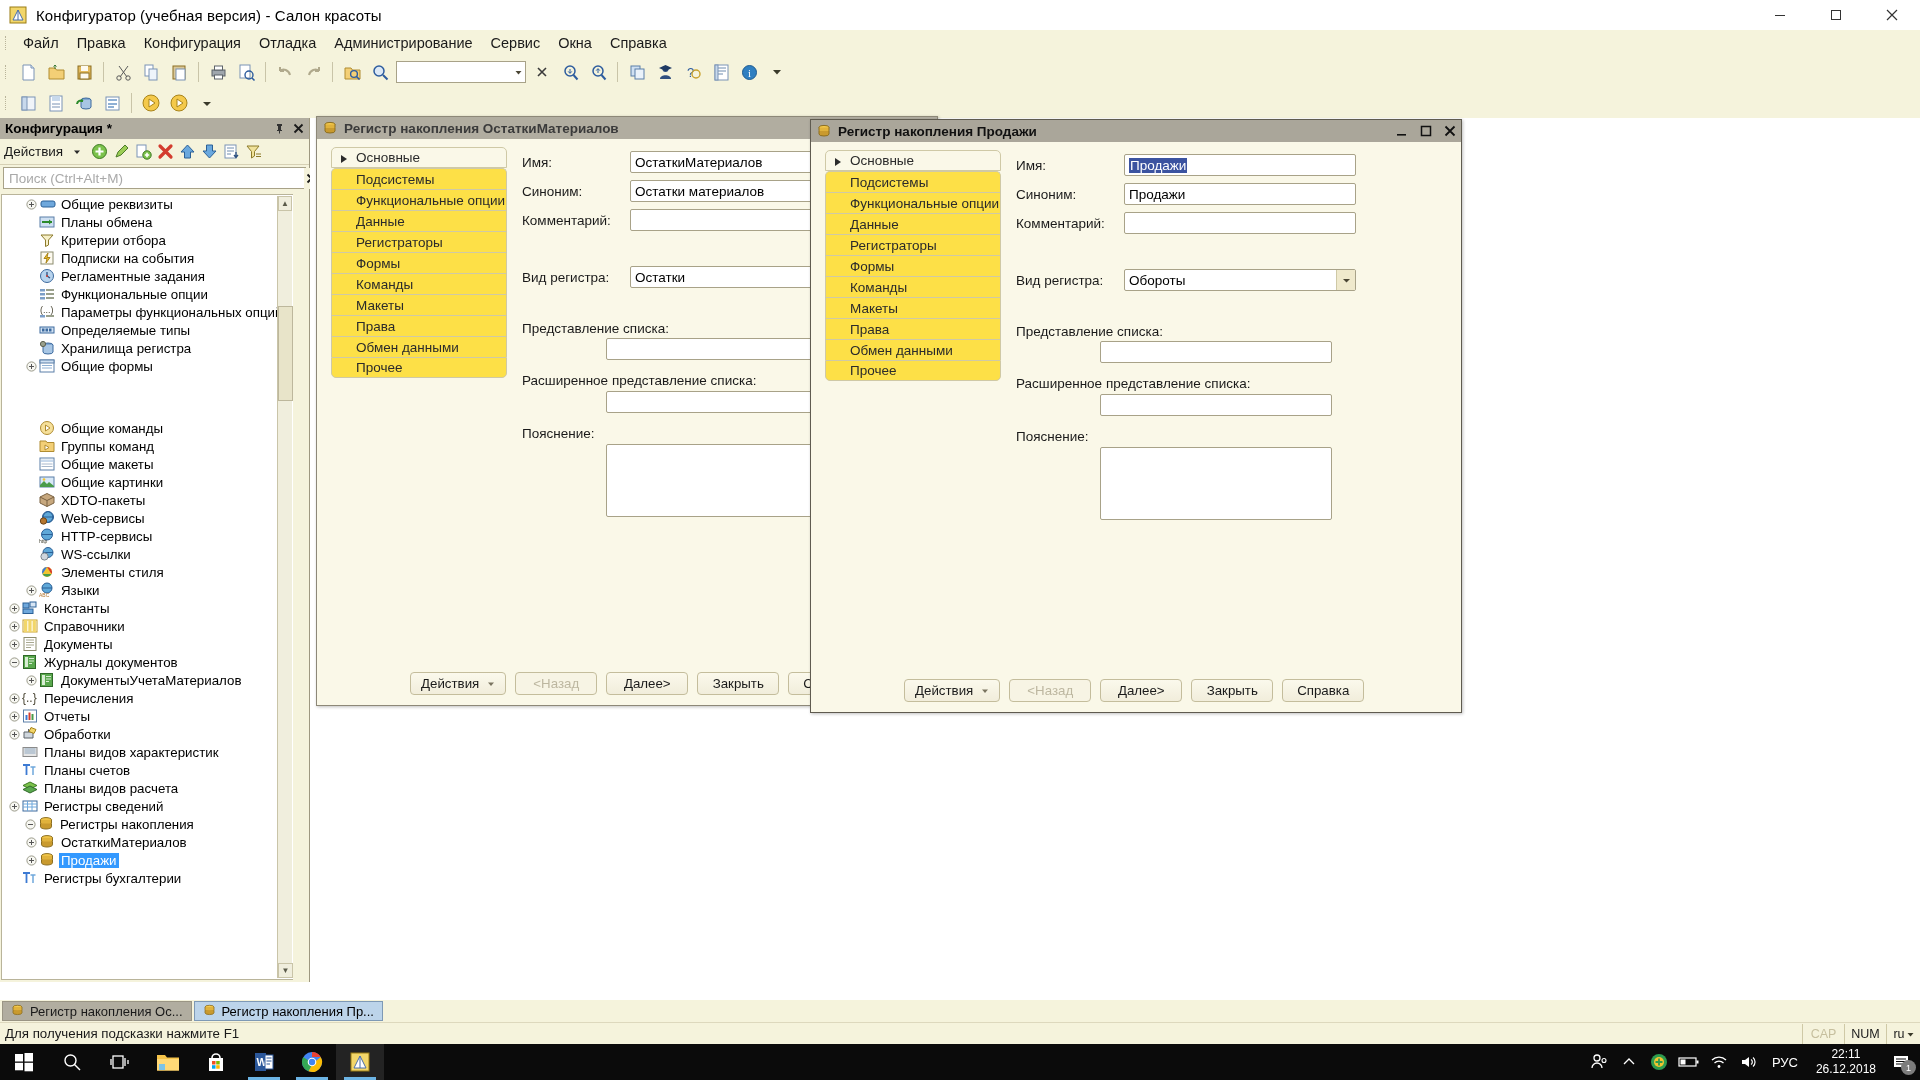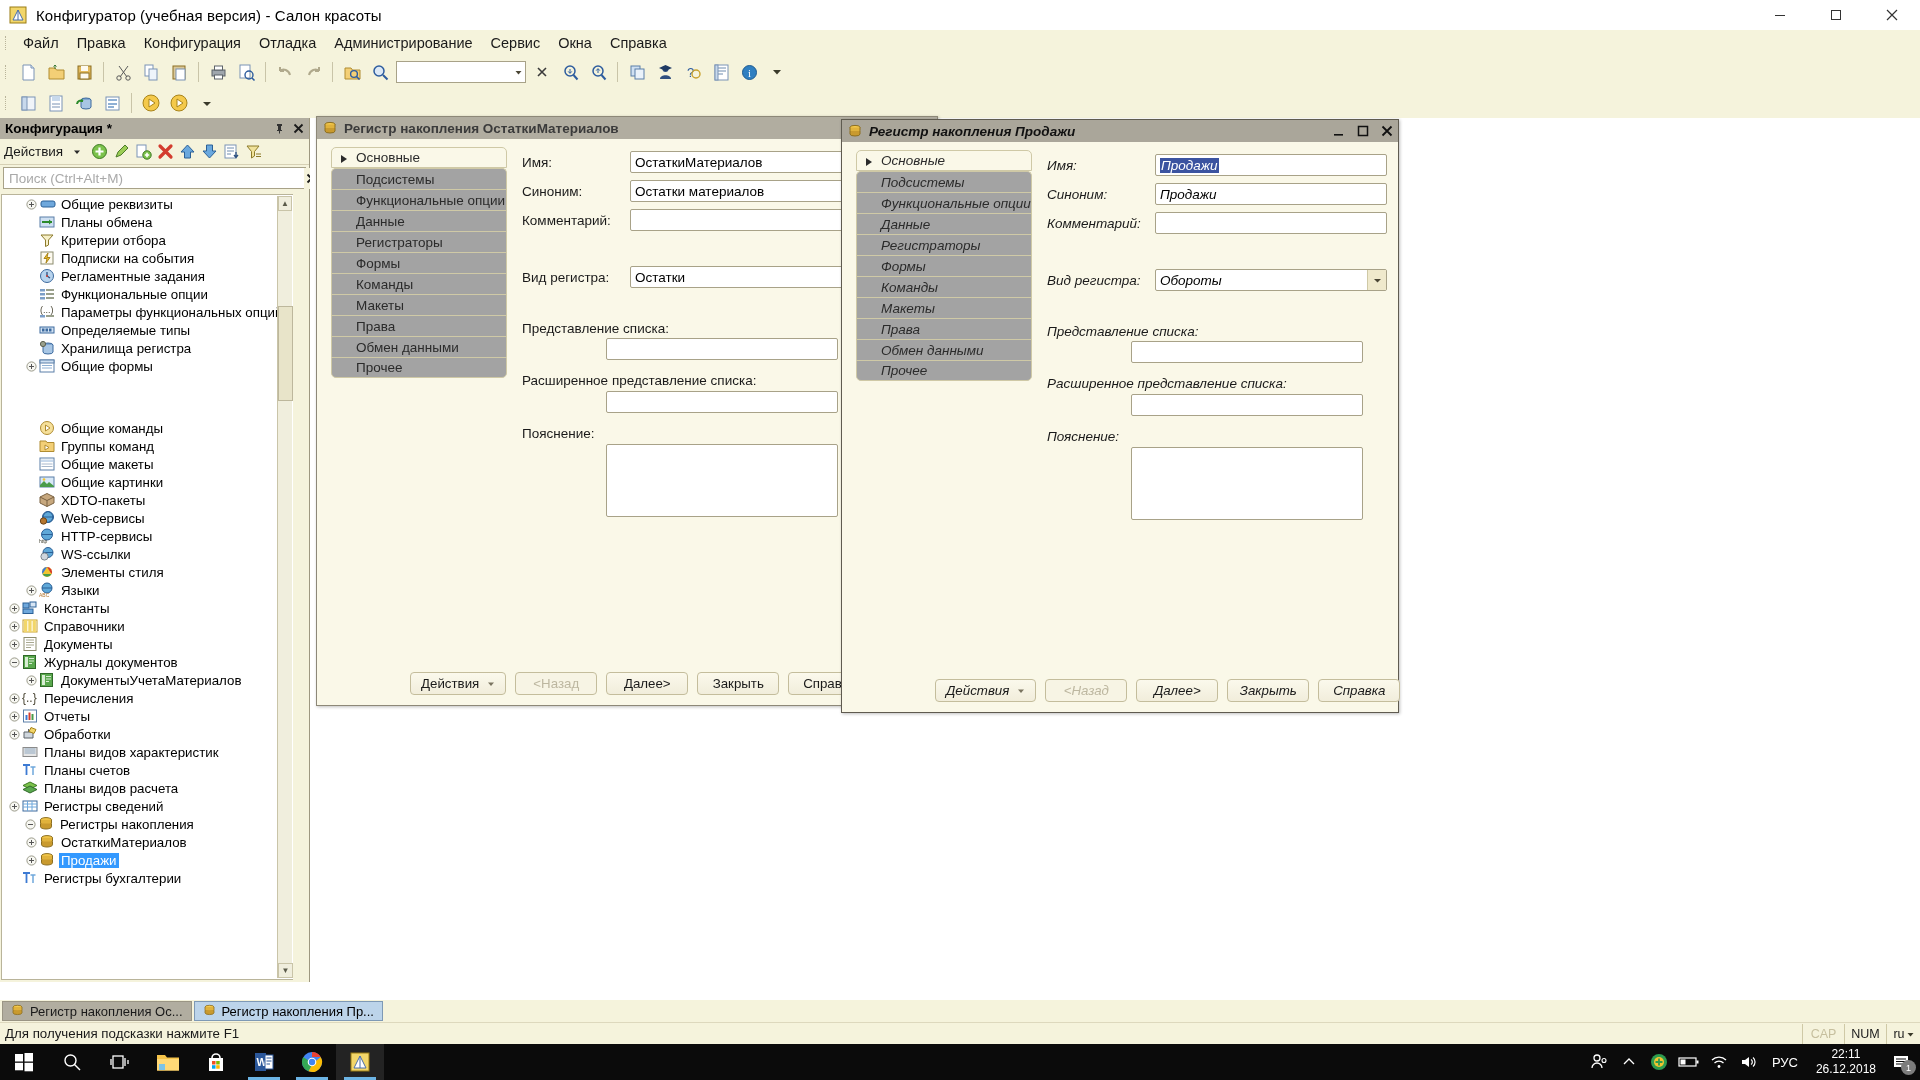--- a/index.html
+++ b/index.html
@@ -159,21 +159,21 @@
   .dlg-title.active   { background: #aaa69a; color: #111; font-weight: bold; }
   .dlg-title .dico { width: 15px; height: 15px; margin-right: 6px; flex:none; position: relative; }
   .dlg-ctrls { position: absolute; right: 4px; top: 0; height: 22px; display: flex; align-items: center; gap: 10px; }
   .dlg-ctrls span { display:flex; align-items:center; justify-content:center; width:14px; height:16px; }
   .dlg-body { position: absolute; left: 0; right: 0; top: 22px; bottom: 0; padding: 6px; }
 
   .nav-list { position: absolute; left: 14px; top: 8px; width: 176px; }
   .nav-item {
     height: 21px; display: flex; align-items: center;
     padding-left: 24px; font-size: 13.5px; color: #2b2b2b;
-    background: #a3a3a3;
+    background: #fde047;
     border: 1px solid #cfc9a6; border-bottom: none;
     position: relative;
   }
   .nav-item:last-child { border-bottom: 1px solid #cfc9a6; border-radius: 0 0 5px 5px; }
   .nav-item.active {
     background: #faf8e8; border: 1px solid #cfc9a6;
     border-radius: 5px 5px 0 0; font-weight: normal;
   }
   .nav-item.active::before {
     content: ""; position: absolute; left: 9px; top: 7px;
@@ -1140,21 +1140,21 @@
           <div class="dbtn" style="min-width:82px;">
             <span>Закрыть</span>
           </div>
           <div class="dbtn" style="min-width:82px;">
             <span>Справка</span>
           </div>
         </div>
       </div>
     </div>
 
-    <div class="dlg" style="left:531px; top:1px; width:558px; height:594px; border-color:#5f5b50;font-style:italic;">
+    <div class="dlg" style="left:500px; top:1px; width:652px; height:594px; border-color:#5f5b50;">
       <div class="dlg-title active">
         <span class="dico">
           <svg width="14" height="14" viewBox="0 0 14 14">
               <ellipse cx="7" cy="3.4" rx="5" ry="2" fill="#f4c94b" stroke="#8c6e20"></ellipse>
               <path d="M2 3.4 v3 a5 2 0 0 0 10 0 v-3" fill="#e0b23c" stroke="#8c6e20"></path>
               <path d="M2 7 v3 a5 2 0 0 0 10 0 v-3" fill="#c99a2e" stroke="#8c6e20"></path>
             </svg>
         </span>
         <span>Регистр накопления Продажи</span>
         <div class="dlg-ctrls">

